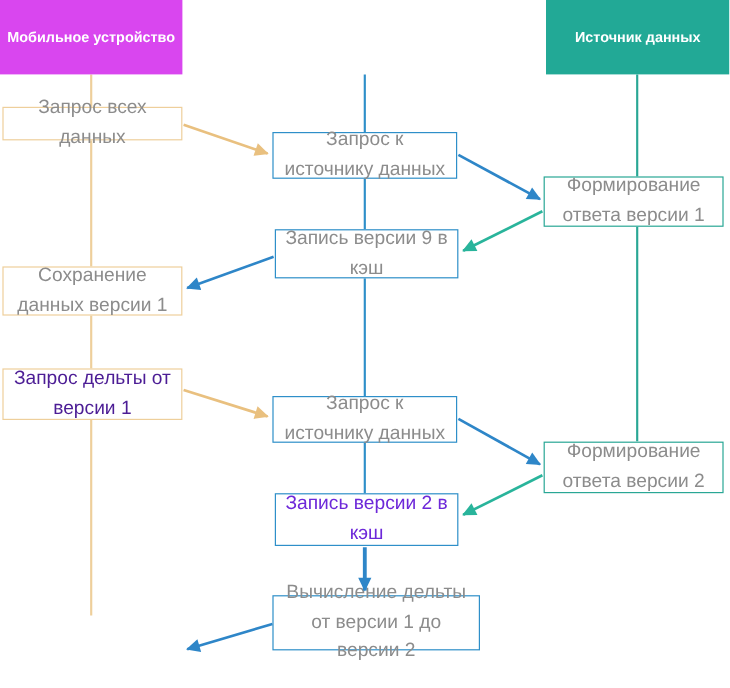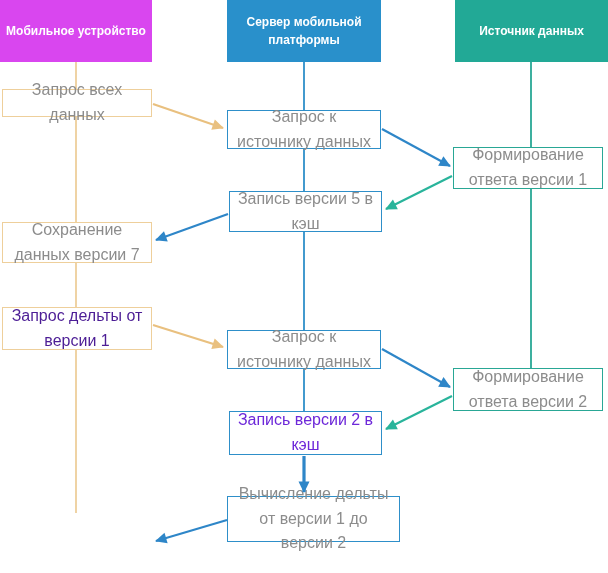--- a/index.html
+++ b/index.html
@@ -77,40 +77,37 @@
       <line x1="228" y1="214" x2="156" y2="240" stroke="#2E86C8" stroke-width="2.2" marker-end="url(#ah-blue)"></line>
       <line x1="153" y1="325" x2="223" y2="347" stroke="#E9C07F" stroke-width="2.2" marker-end="url(#ah-tan)"></line>
       <line x1="382" y1="349" x2="450" y2="387" stroke="#2E86C8" stroke-width="2.2" marker-end="url(#ah-blue)"></line>
       <line x1="452" y1="396" x2="386" y2="429" stroke="#29B49B" stroke-width="2.2" marker-end="url(#ah-teal)"></line>
       <line x1="304" y1="456" x2="304" y2="492" stroke="#2E86C8" stroke-width="3.2" marker-end="url(#ah-blue)"></line>
       <line x1="227" y1="520" x2="156" y2="541" stroke="#2E86C8" stroke-width="2.2" marker-end="url(#ah-blue)"></line>
     </svg>
 <div class="lane-header" style="left: 0px; width: 152px; height: 62px; background: #d946ef; color: rgb(255, 255, 255);">
       <span>Мобильное устройство</span>
     </div>
-    <div class="lane-header" style="left: 227px; width: 154px; height: 62px; background: rgb(41, 144, 203); color: rgb(255, 255, 255);">
-      <span>Сервер мобильной платформы</span>
-    </div>
     <div class="lane-header" style="left: 455px; width: 153px; height: 62px; background: rgb(34, 169, 150); color: rgb(255, 255, 255);">
       <span>Источник данных</span>
     </div>
     <div class="node" style="left: 2px; top: 89px; width: 150px; height: 28px; border-color: rgb(238, 207, 155); color: rgb(140, 140, 140);">
       <span>Запрос всех данных</span>
     </div>
     <div class="node" style="left: 2px; top: 222px; width: 150px; height: 41px; border-color: rgb(238, 207, 155); color: rgb(140, 140, 140);">
-      <span>Сохранение данных версии 7</span>
+      <span>Сохранение данных версии 1</span>
     </div>
     <div class="node" style="left: 2px; top: 307px; width: 150px; height: 43px; border-color: rgb(238, 207, 155); color: #4c1d95;">
       <span>Запрос дельты от версии 1</span>
     </div>
     <div class="node" style="left: 227px; top: 110px; width: 154px; height: 39px; border-color: rgb(46, 143, 201); color: rgb(140, 140, 140);">
       <span>Запрос к источнику данных</span>
     </div>
     <div class="node" style="left: 229px; top: 191px; width: 153px; height: 41px; border-color: rgb(46, 143, 201); color: rgb(140, 140, 140);">
-      <span>Запись версии 5 в кэш</span>
+      <span>Запись версии 9 в кэш</span>
     </div>
     <div class="node" style="left: 227px; top: 330px; width: 154px; height: 39px; border-color: rgb(46, 143, 201); color: rgb(140, 140, 140);">
       <span>Запрос к источнику данных</span>
     </div>
     <div class="node" style="left: 229px; top: 411px; width: 153px; height: 44px; border-color: rgb(46, 143, 201); color: #6d28d9;">
       <span>Запись версии 2 в кэш</span>
     </div>
     <div class="node" style="left: 227px; top: 496px; width: 173px; height: 46px; border-color: rgb(46, 143, 201); color: rgb(140, 140, 140);">
       <span>Вычисление дельты от версии 1 до версии 2</span>
     </div>

